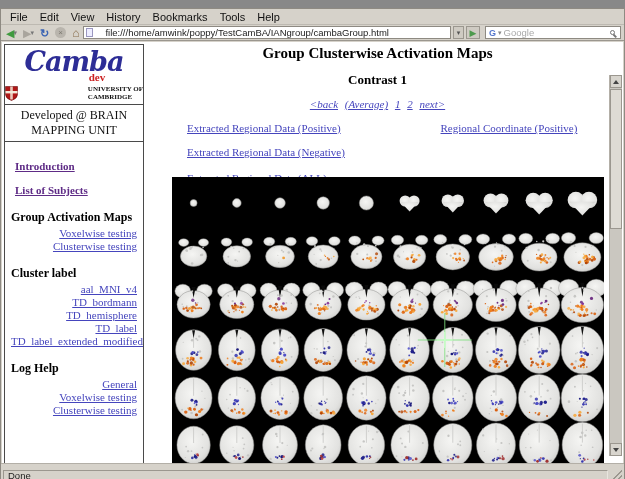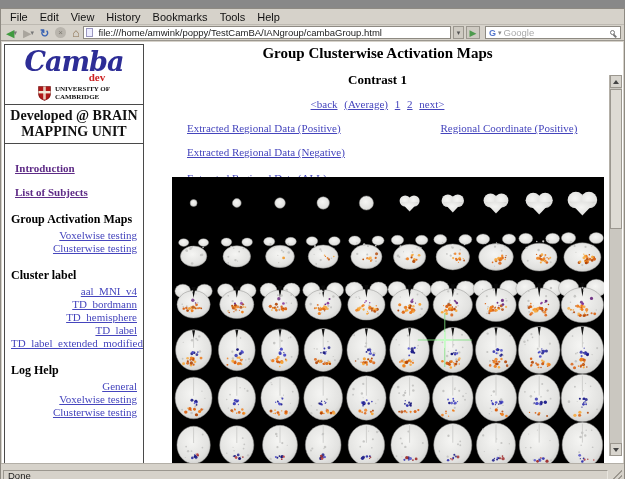--- a/index.html
+++ b/index.html
@@ -27,21 +27,21 @@
     font-size:10px;line-height:10px;padding:0 1px;border:1px solid transparent;border-radius:2px;}
   .tbtn .drop{font-size:7px;color:#777;margin-left:-1px;}
   .arrow-back{color:#3f9a3f;font-size:11px;}
   .arrow-fwd{color:#a9a59d;font-size:11px;}
   .reload-glyph{color:#3a64b4;font-weight:bold;font-size:11px;}
   .stop-glyph{width:11px;height:11px;border-radius:50%;background:#b9b5ad;color:#7c786f;
     font-size:8px;display:flex;align-items:center;justify-content:center;}
   .home-glyph{color:#8a6f4e;font-size:12px;}
   .urlbox{
     flex:1;height:13px;background:#fff;border:1px solid #8e8a82;
-    display:flex;align-items:center;gap:5px;padding:0 2px;overflow:hidden;
+    display:flex;align-items:center;gap:12px;padding:0 2px;overflow:hidden;
   }
   .doc-icon{width:7px;height:9px;border:1px solid #9b97c0;background:#eef;flex:none;}
   .urltext{font-size:9.5px;color:#222;white-space:nowrap;overflow:hidden;}
   .url-drop{width:11px;height:13px;border:1px solid #9b978f;background:#cfcbc3;
     font-size:7px;color:#555;display:flex;align-items:center;justify-content:center;}
   .go-btn{width:14px;height:13px;border:1px solid #9b978f;background:#cfcbc3;
     font-size:9px;color:#4d9a4d;display:flex;align-items:center;justify-content:center;}
   .searchbox{
     width:136px;height:13px;background:#fff;border:1px solid #8e8a82;
     display:flex;align-items:center;gap:2px;padding:0 3px;flex:none;margin-left:3px;
@@ -60,35 +60,35 @@
   }
   
   .sidebar{
     position:absolute;left:2px;top:2px;width:140px;bottom:2px;
     border:1px solid #4a4a4a;background:#fff;
   }
   .logo-block{text-align:center;border-bottom:1px solid #4a4a4a;padding:4px 0 3px;}
   .camba{font-family:"DejaVu Serif",serif;font-style:italic;font-weight:bold;
     font-size:27px;line-height:26px;color:#2d2d96;letter-spacing:-1px;}
   .camba-dev{font-size:11px;font-weight:bold;color:#cc2222;margin:-4px 0 2px 46px;text-align:center;}
-  .crest-row{display:flex;align-items:center;justify-content:center;gap:4px;margin-top:1px;}
+  .crest-row{display:flex;align-items:center;justify-content:space-between;gap:4px;margin-top:1px;}
   .uni-text{font-size:7px;font-weight:bold;line-height:8px;text-align:left;color:#111;
     font-family:"Liberation Serif",serif;}
-  .developed{font-size:14px;font-weight:bold;padding:3px 2px;border-bottom:1px solid #4a4a4a;
+  .developed{font-size:12px;font-weight:normal;padding:3px 2px;border-bottom:1px solid #4a4a4a;
     text-align:center;color:#111;}
   .nav{padding:6px 6px 15px 6px;font-size:11px;}
   .toplink{display:block;margin:12px 0 0 4px;color:#5e2b86;text-decoration:underline;font-weight:bold;}
   .sec-head{font-weight:bold;font-size:12px;color:#000;margin:14px 0 2px 0;}
   .sec-links a{display:block;text-align:right;color:#4545bd;text-decoration:underline;margin-top:1px;}
   
   .main{position:absolute;left:143px;top:0;right:13px;bottom:0;}
   .page-title{margin:3px 0 0;text-align:center;font-size:15px;font-weight:bold;color:#000;}
   .page-sub{margin:10px 0 0;text-align:center;font-size:13px;font-weight:bold;color:#000;}
   .pager{margin-top:10px;text-align:center;font-size:11px;}
-  .pager a{color:#4545bd;text-decoration:underline;margin:0 2px;}
+  .pager a{color:#4545bd;text-decoration:underline;margin:0 2px;font-style:italic;}
   .linkgrid{margin-top:8px;font-size:11px;padding-left:16px;}
   .linkrow{display:flex;align-items:center;margin-top:12px;}
   .linkrow .lcol{width:55%;padding-left:26px;}
   .linkrow .rcol{width:45%;text-align:center;}
   .linkgrid a{color:#4545bd;text-decoration:underline;display:inline-block;}
   .stack a{display:block;margin-top:2px;}
   .montage-wrap{position:absolute;left:27px;top:135px;width:432px;height:298px;background:#000;}
   .montage-wrap svg{display:block;}
   
   .scrollbar{position:absolute;top:33px;right:1px;bottom:15px;width:13px;background:#cac7c0;border-left:1px solid #b3afa7;}

